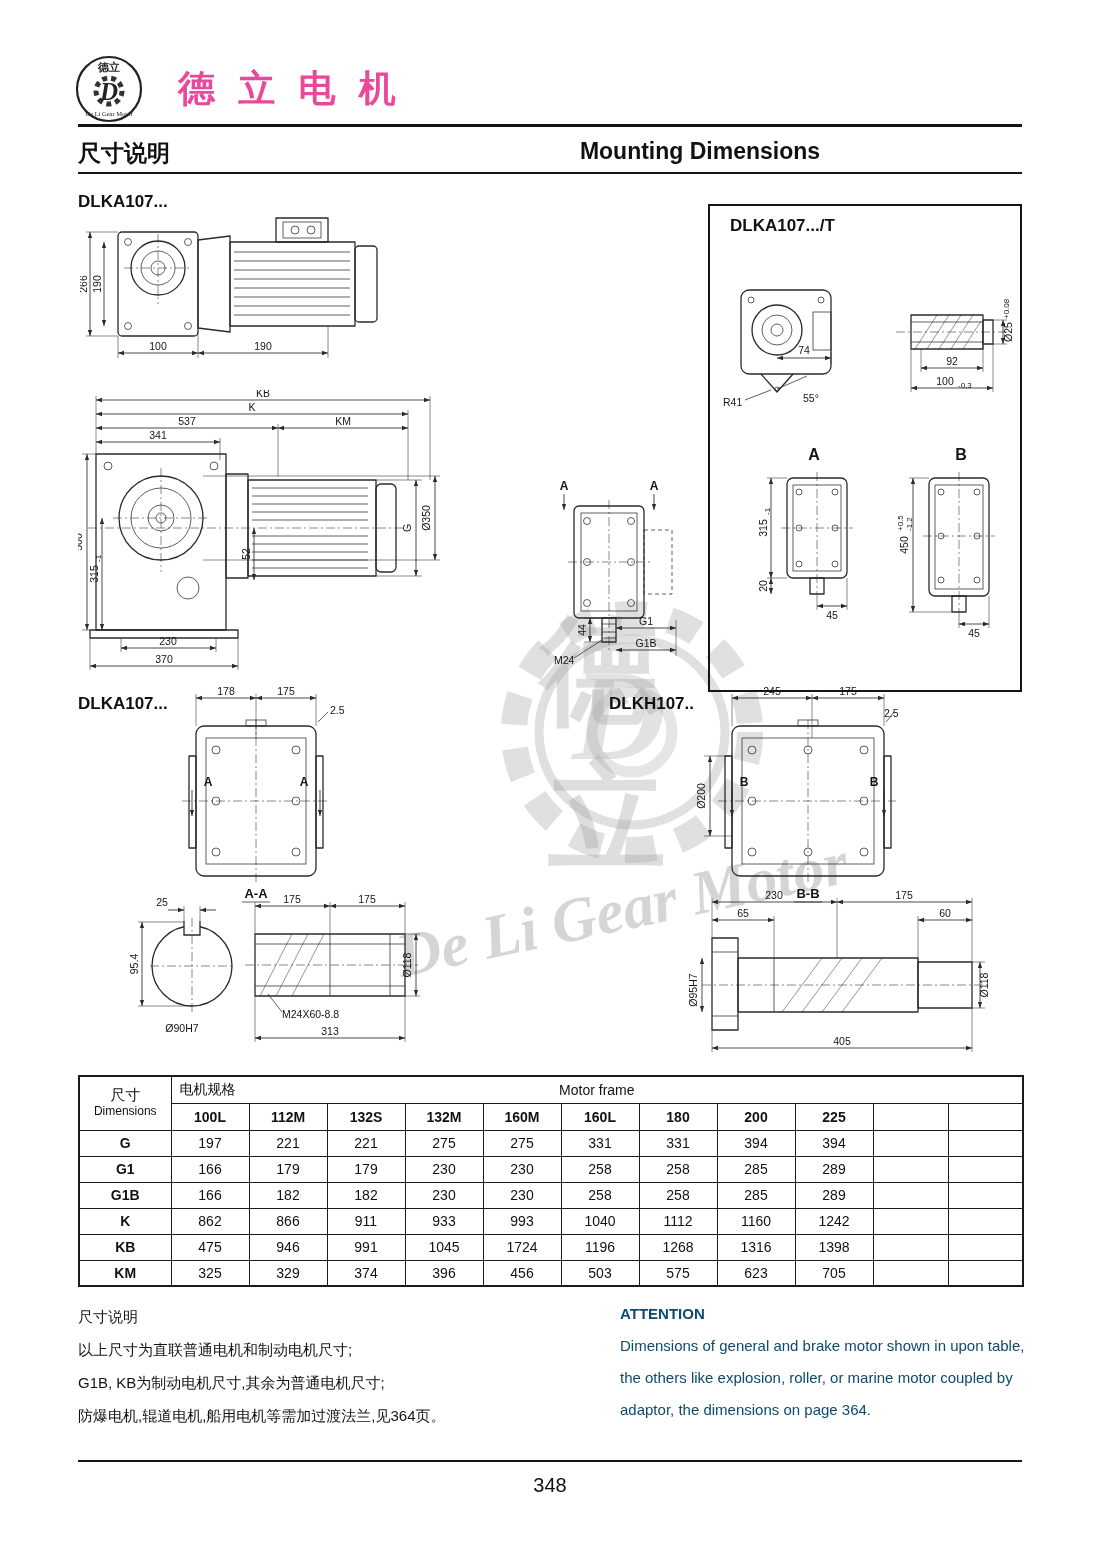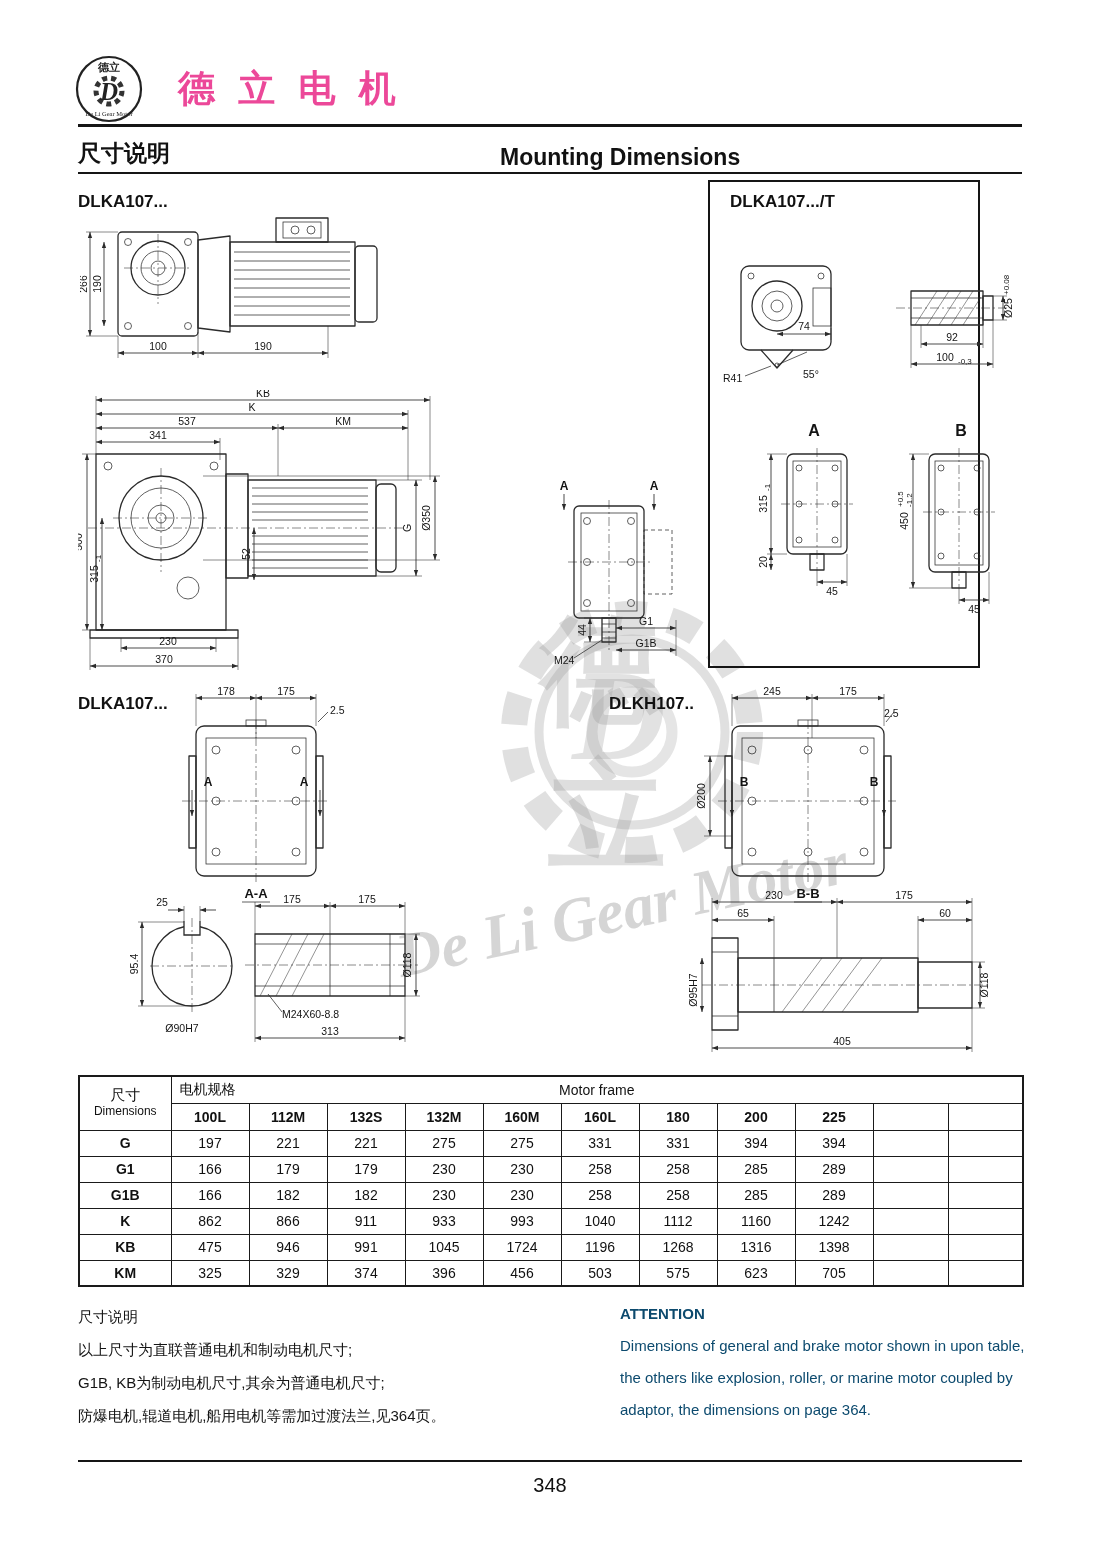--- a/index.html
+++ b/index.html
@@ -76,21 +76,21 @@
       <circle cx="35" cy="37" r="13" fill="none" stroke="#333" stroke-width="5" stroke-dasharray="5 4"></circle>
       <text x="35" y="46" text-anchor="middle" style="font:italic bold 25px 'Liberation Serif',serif;fill:#222">D</text>
       <text x="35" y="17" text-anchor="middle" style="font:bold 11px 'Liberation Serif',serif;fill:#222">德立</text>
       <text x="35" y="62" text-anchor="middle" style="font:6.5px 'Liberation Serif',serif;fill:#222">De Li Gear Motor</text>
     </svg>
   </div>
   <div class="abs brand" style="left:178px;top:64px">德 立 电 机</div>
   <div class="hline" style="left:78px;top:124px;width:944px;height:3px"></div>
 
   <div class="abs title-cn" style="left:78px;top:138px">尺寸说明</div>
-  <div class="abs title-en" style="left:500px;top:144px;width:400px;text-align:left">Mounting Dimensions</div>
+  <div class="abs title-en" style="left:500px;top:138px;width:400px;text-align:center">Mounting Dimensions</div>
   <div class="hline" style="left:78px;top:172px;width:944px;height:2px"></div>
 
   <div class="dlabel" style="left:78px;top:192px">DLKA107...</div>
   <svg class="abs" style="left:80px;top:210px" width="350" height="180" viewBox="0 0 350 180">
     <g>
       <rect class="ol" x="196" y="8" width="52" height="24"></rect>
       <rect class="tl" x="203" y="12" width="38" height="16"></rect>
       <circle class="tl" cx="215" cy="20" r="4"></circle>
       <circle class="tl" cx="231" cy="20" r="4"></circle>
     </g>
@@ -129,21 +129,21 @@
       <line class="ext" x1="38" y1="126" x2="38" y2="148"></line>
       <line class="ext" x1="118" y1="122" x2="118" y2="148"></line>
       <line class="ext" x1="248" y1="116" x2="248" y2="148"></line>
       <line class="dim" x1="38" y1="143" x2="118" y2="143" marker-start="url(#ae)" marker-end="url(#ae)"></line>
       <text class="dt" x="78" y="140" text-anchor="middle">100</text>
       <line class="dim" x1="118" y1="143" x2="248" y2="143" marker-start="url(#ae)" marker-end="url(#ae)"></line>
       <text class="dt" x="183" y="140" text-anchor="middle">190</text>
     </g>
   </svg>
 
-  <div class="tbox" style="left:708px;top:180px;width:272px;height:488px">
+  <div class="tbox" style="left:708px;top:204px;width:314px;height:488px">
     <div class="tbox-label">DLKA107.../T</div>
     <svg class="abs" style="left:1px;top:36px" width="308" height="448" viewBox="0 0 308 448">
       <g>
         <rect class="ol" x="30" y="48" width="90" height="84" rx="8"></rect>
         <circle class="ol" cx="66" cy="88" r="25"></circle>
         <circle class="tl" cx="66" cy="88" r="15"></circle>
         <circle class="tl" cx="66" cy="88" r="6"></circle>
         <circle class="tl" cx="40" cy="58" r="3"></circle>
         <circle class="tl" cx="110" cy="58" r="3"></circle>
         <rect class="tl" x="102" y="70" width="18" height="38"></rect>

